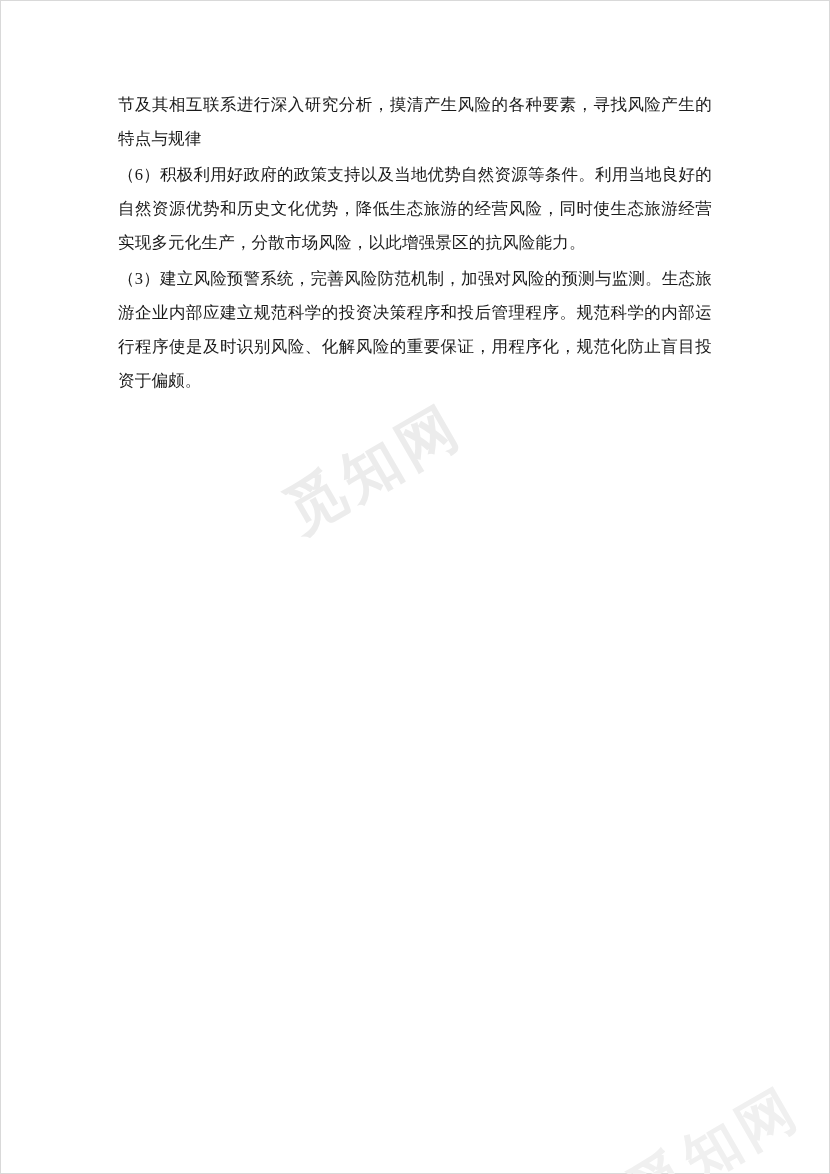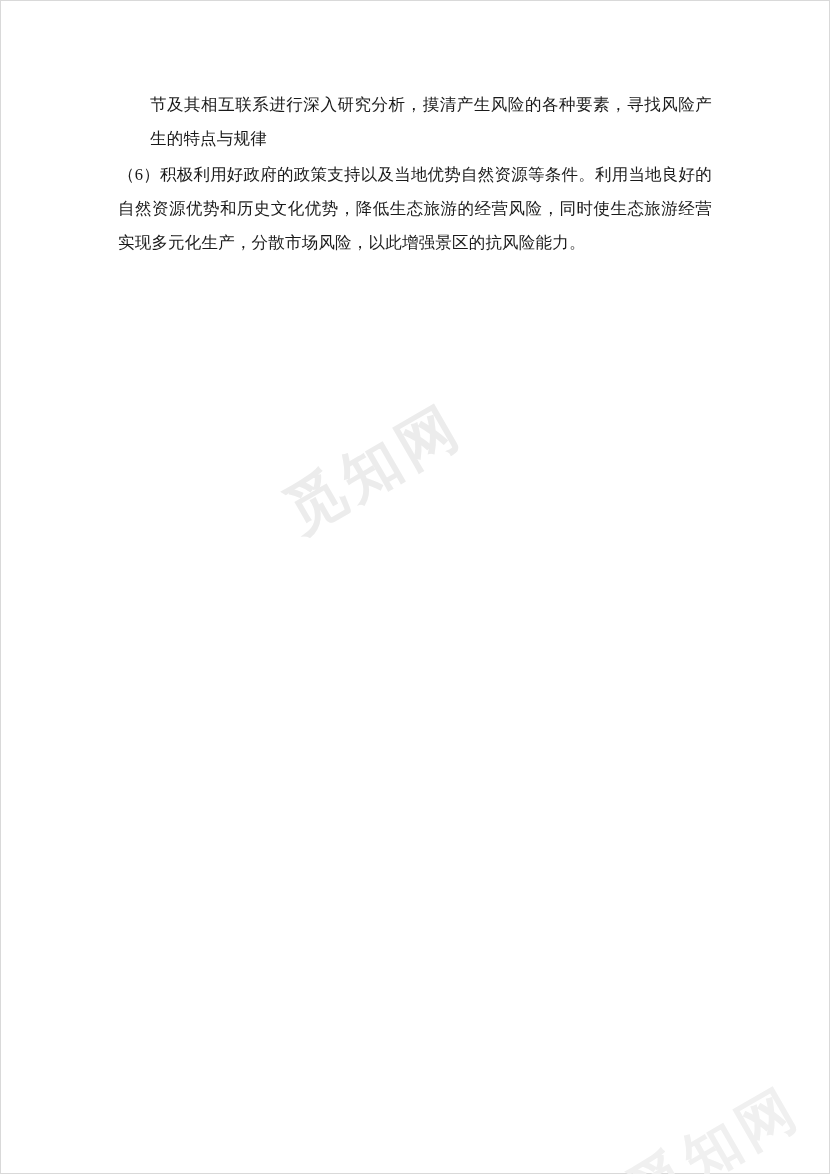--- a/index.html
+++ b/index.html
@@ -41,21 +41,20 @@
     color: #1a1a1a;
     text-align: justify;
     text-justify: inter-ideograph;
     letter-spacing: 0.2px;
   }
   .para.indent {
     text-indent: 0;
   }
   .para.cont {
     text-indent: 0;
-    margin-left: 32px;
   }
   
   .watermark {
     position: absolute;
     color: #efefef;
     font-size: 58px;
     font-weight: bold;
     letter-spacing: 6px;
     transform: rotate(-30deg);
     transform-origin: center center;
@@ -78,17 +77,18 @@
 </style>
 </head>
 <body>
 
 <div class="page">
   <div class="page-border"></div>
 
   <div class="content">
     <p class="para cont">节及其相互联系进行深入研究分析，摸清产生风险的各种要素，寻找风险产生的特点与规律</p>
     <p class="para indent">（6）积极利用好政府的政策支持以及当地优势自然资源等条件。利用当地良好的自然资源优势和历史文化优势，降低生态旅游的经营风险，同时使生态旅游经营实现多元化生产，分散市场风险，以此增强景区的抗风险能力。</p>
+    <p class="para indent">（3）建立风险预警系统，完善风险防范机制，加强对风险的预测与监测。生态旅游企业内部应建立规范科学的投资决策程序和投后管理程序。规范科学的内部运行程序使是及时识别风险、化解风险的重要保证，用程序化，规范化防止盲目投资于偏颇。</p>
   </div>
 
   <div class="watermark wm1">觅知网</div>
   <div class="watermark wm2">觅知网</div>
 </div>
 
 </body></html>

